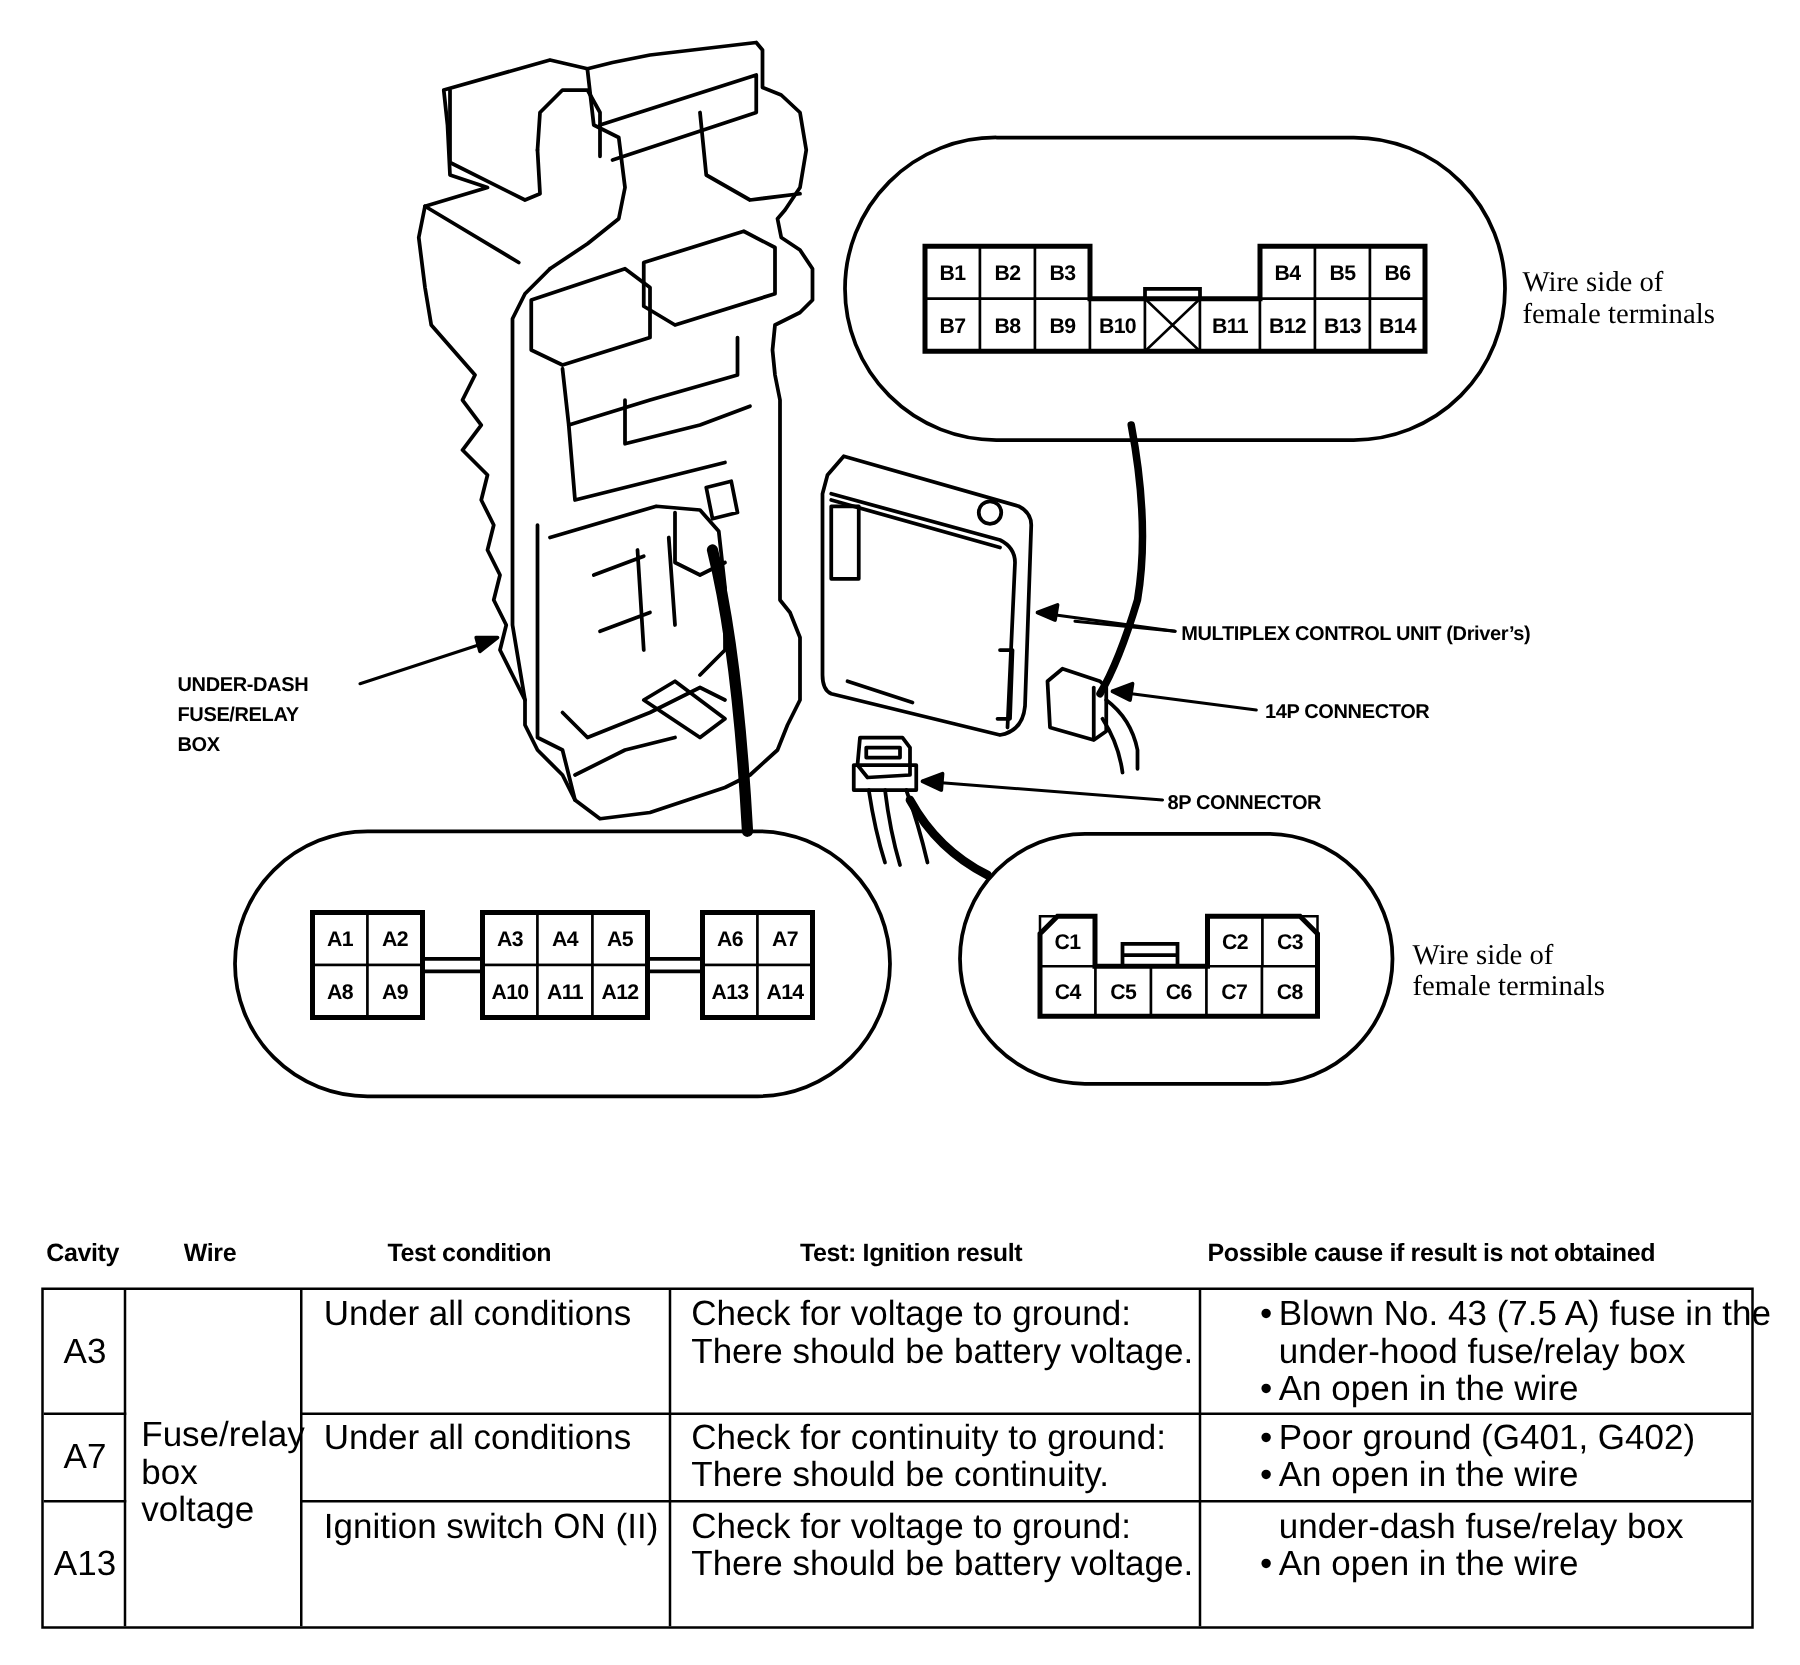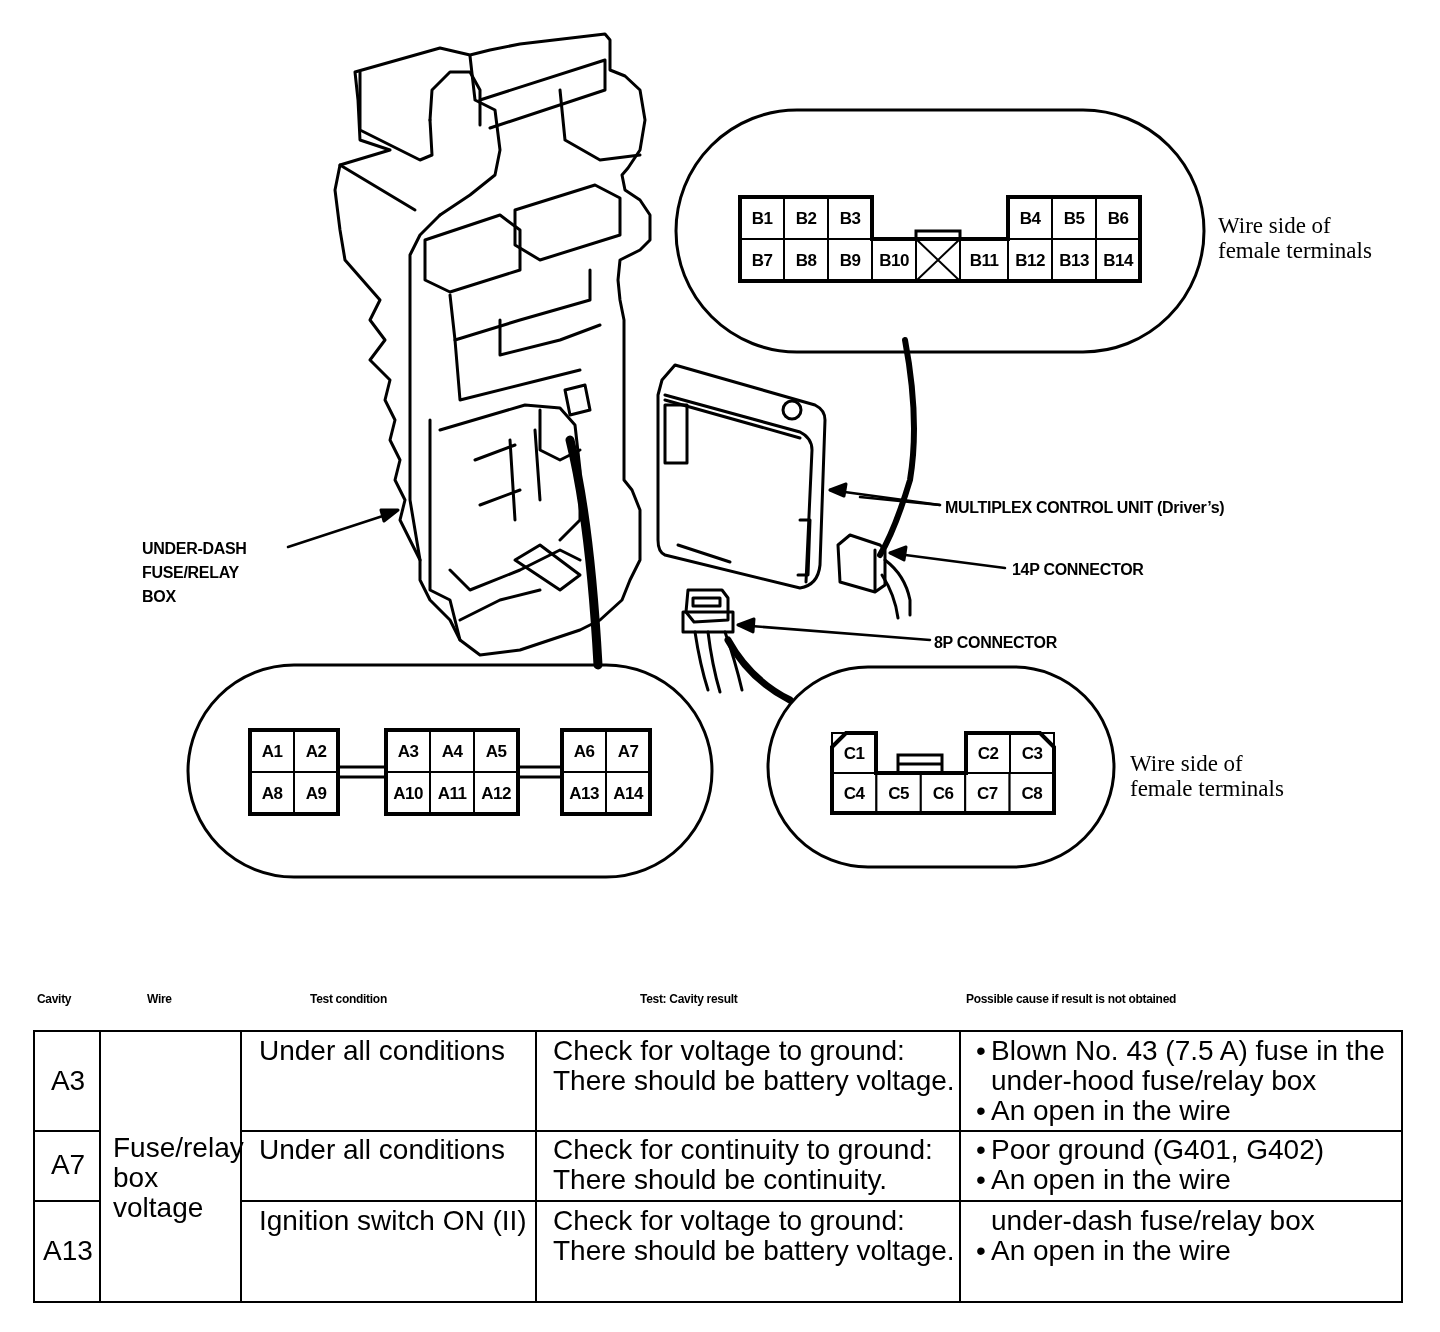--- a/index.html
+++ b/index.html
@@ -3,26 +3,26 @@
 <meta charset="utf-8">
 <style>
   html, body { margin:0; padding:0; background:#ffffff; }
   body { width:1440px; height:1332px; position:relative; overflow:hidden; font-family:"Liberation Sans", sans-serif; color:#000; }
   #art { position:absolute; left:0; top:0; width:1440px; height:960px; }
   .callout { position:absolute; font-family:"Liberation Sans", sans-serif; font-weight:bold; font-size:16px; line-height:24px; letter-spacing:-0.3px; white-space:nowrap; }
   .note { position:absolute; font-family:Liberation Serif, serif; font-size:23px; line-height:25px; white-space:nowrap; }
   .pin { font-family:"Liberation Sans", sans-serif; font-weight:bold; font-size:17px; letter-spacing:-0.5px; }
 
   
-  .th { position:absolute; top:992px; font-weight:bold; font-size:12px; white-space:nowrap; letter-spacing:-0.3px; }
+  .th { position:absolute; top:992px; font-weight:bold; font-size:20px; white-space:nowrap; letter-spacing:-0.3px; }
   #tbl { position:absolute; left:33px; top:1030px; width:1370px; height:273px; border:2px solid #000; box-sizing:border-box; }
   .cell { position:absolute; box-sizing:border-box; font-size:28px; line-height:30px; }
   .vl { position:absolute; top:0; bottom:0; width:2px; background:#000; }
   .hl { position:absolute; height:2px; background:#000; }
-  .cause-line { display:block; white-space:nowrap; }
+  .cause-line { display:block; white-space:nowrap;margin-left:32px; }
   .bullet { display:inline-block; width:20px; text-align:center; }
   .indent { display:inline-block; width:20px; }
 </style>
 </head>
 <body>
 
 <svg id="art" viewBox="0 0 1440 960" xmlns="http://www.w3.org/2000/svg">
   <g fill="none" stroke="#000" stroke-width="3" stroke-linejoin="round" stroke-linecap="round">
 
     <g>
@@ -204,21 +204,21 @@
   <div>female terminals</div>
 </div>
 <div class="note" style="left:1130px; top:751px;">
   <div>Wire side of</div>
   <div>female terminals</div>
 </div>
 
 <div class="th" style="left:37px;">Cavity</div>
 <div class="th" style="left:147px;">Wire</div>
 <div class="th" style="left:310px;">Test condition</div>
-<div class="th" style="left:640px;">Test: Cavity result</div>
+<div class="th" style="left:640px;">Test: Ignition result</div>
 <div class="th" style="left:966px;">Possible cause if result is not obtained</div>
 
 <div id="tbl">
 
   <div class="vl" style="left:64px;"></div>
   <div class="vl" style="left:205px;"></div>
   <div class="vl" style="left:500px;"></div>
   <div class="vl" style="left:924px;"></div>
 
   <div class="hl" style="left:0; width:66px; top:98px;"></div>

